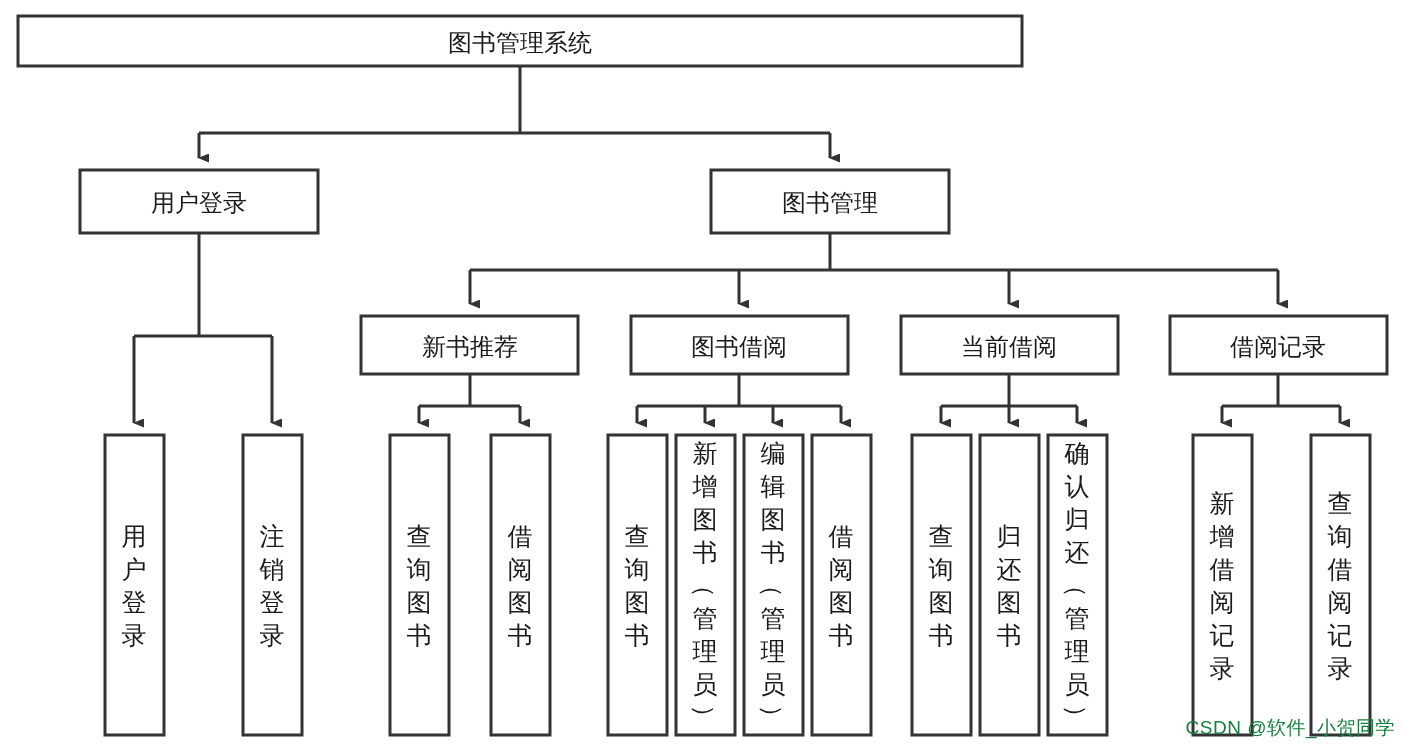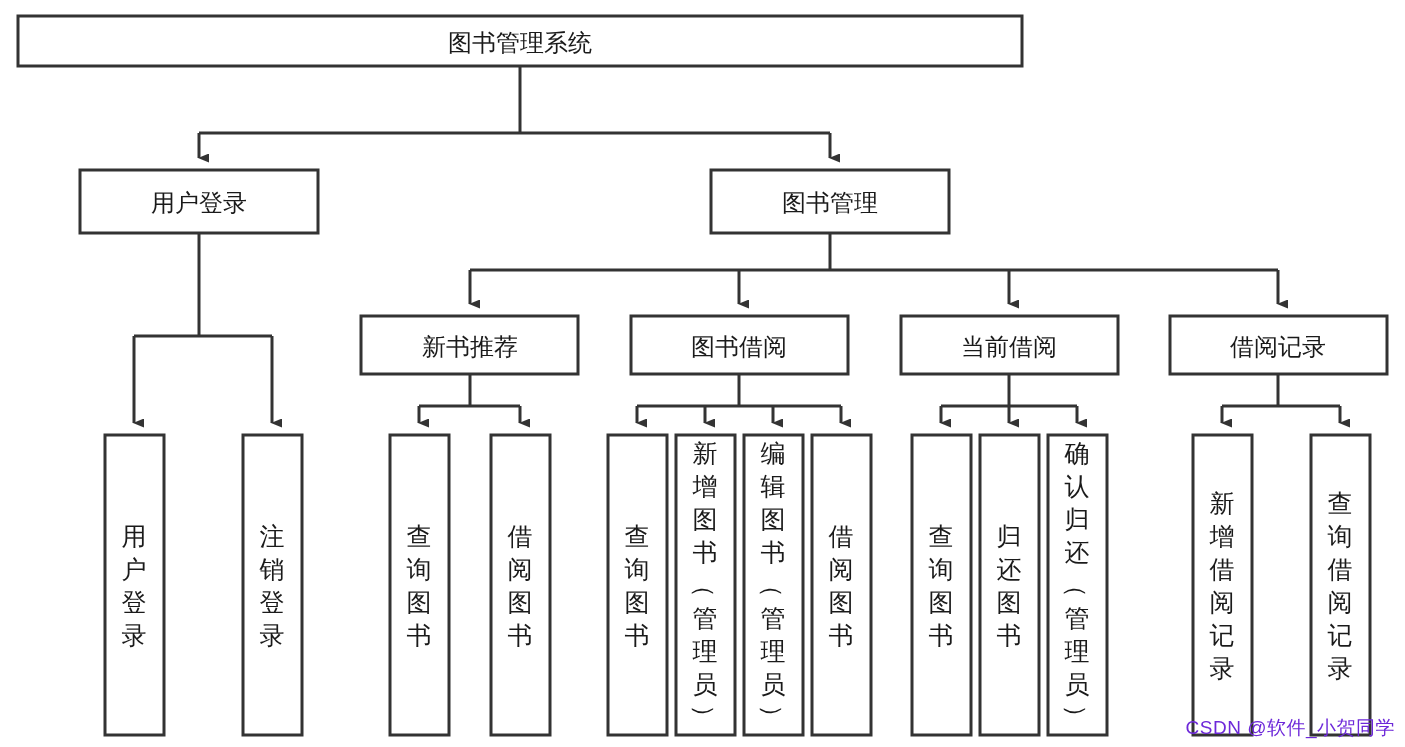--- a/index.html
+++ b/index.html
@@ -49,21 +49,21 @@
     font-family: "Liberation Sans", "DejaVu Sans", sans-serif;
     font-size: 25px;
     text-anchor: middle;
   }
   .watermark {
     position: absolute;
     right: 10px;
     bottom: 6px;
     font-family: "Liberation Sans", "DejaVu Sans", sans-serif;
     font-size: 19px;
-    color: #6d28d9;
+    color: #15803d;
     white-space: nowrap;
     letter-spacing: 0.5px;
     user-select: none;
   }
 </style>
 </head>
 <body>
 
 <div id="diagram-root">
 

